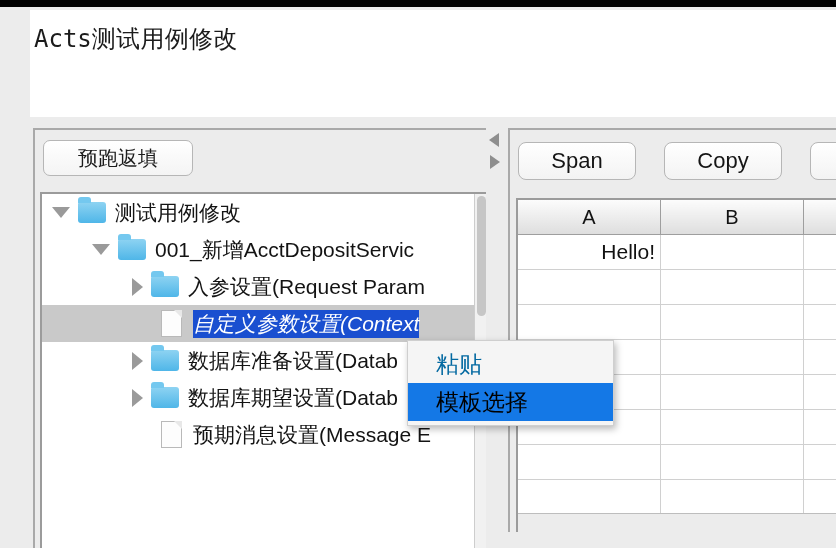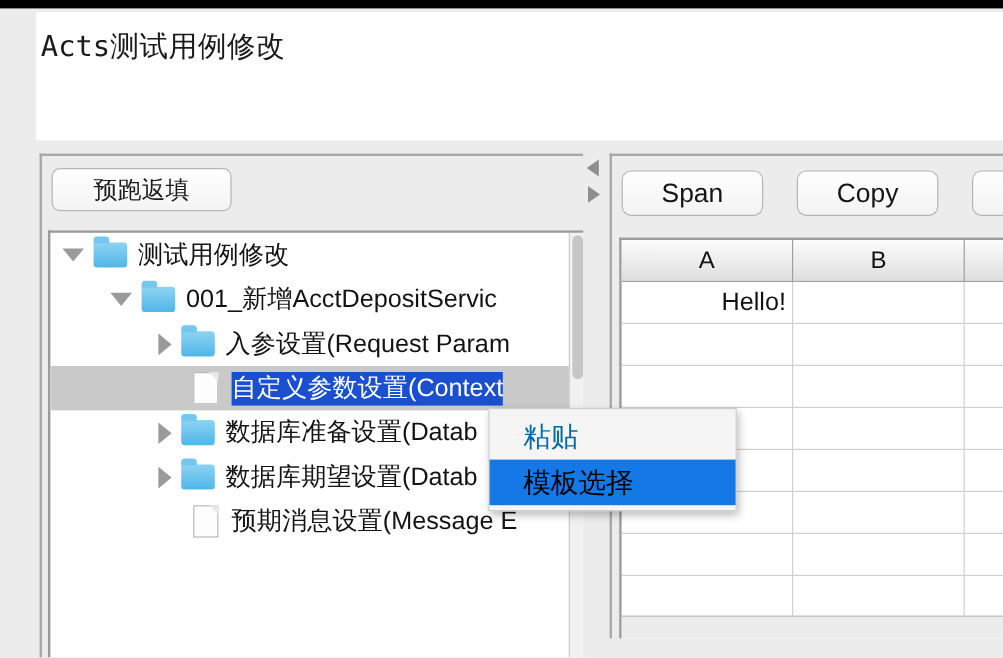--- a/index.html
+++ b/index.html
@@ -146,20 +146,21 @@
   }
   .tree-label {
     font-size: 21px;
     color: #131313;
     line-height: 1;
   }
   .tree-label.hl {
     background: #1a4fd0;
     color: #ffffff;
     padding: 3px 0 4px 0;
+    font-style: italic;
   }
   
   .splitter {
     position: absolute;
     left: 486px; top: 128px;
     width: 24px; height: 420px;
     background: #ececec;
   }
   .split-arrow {
     position: absolute;

